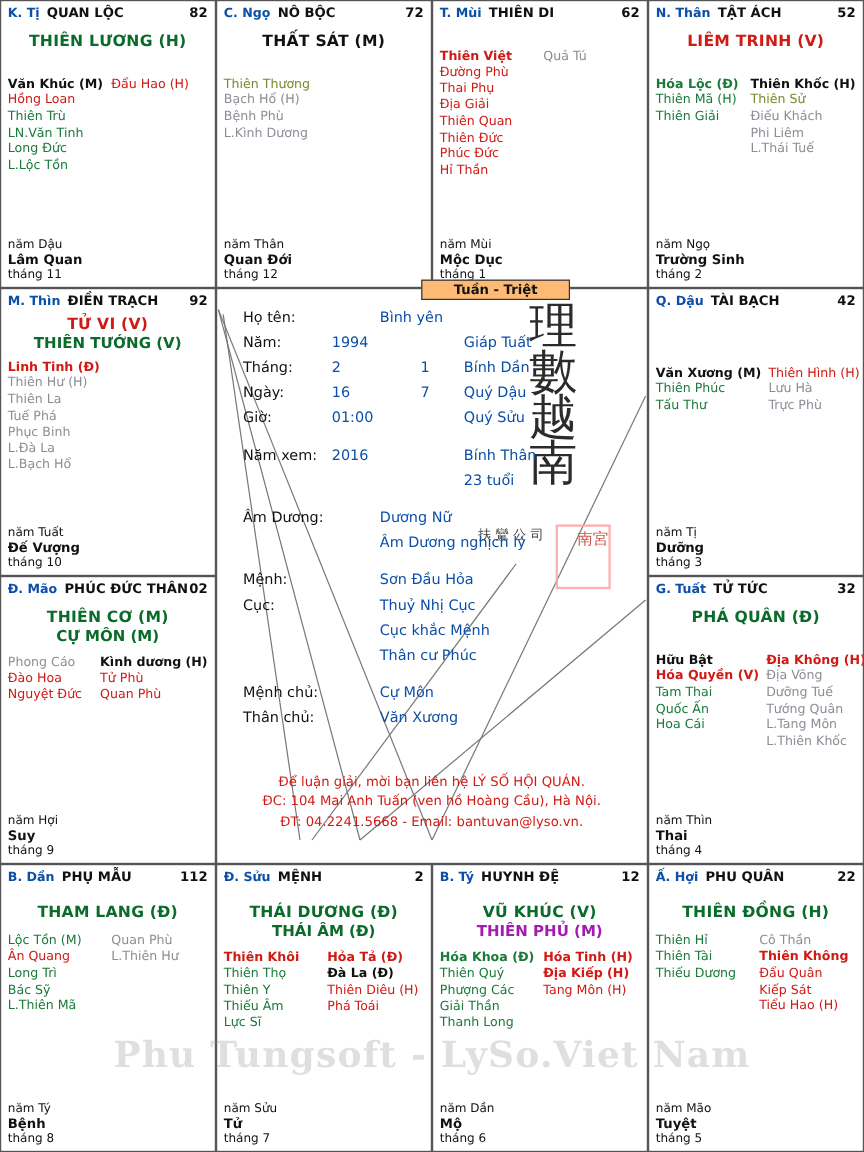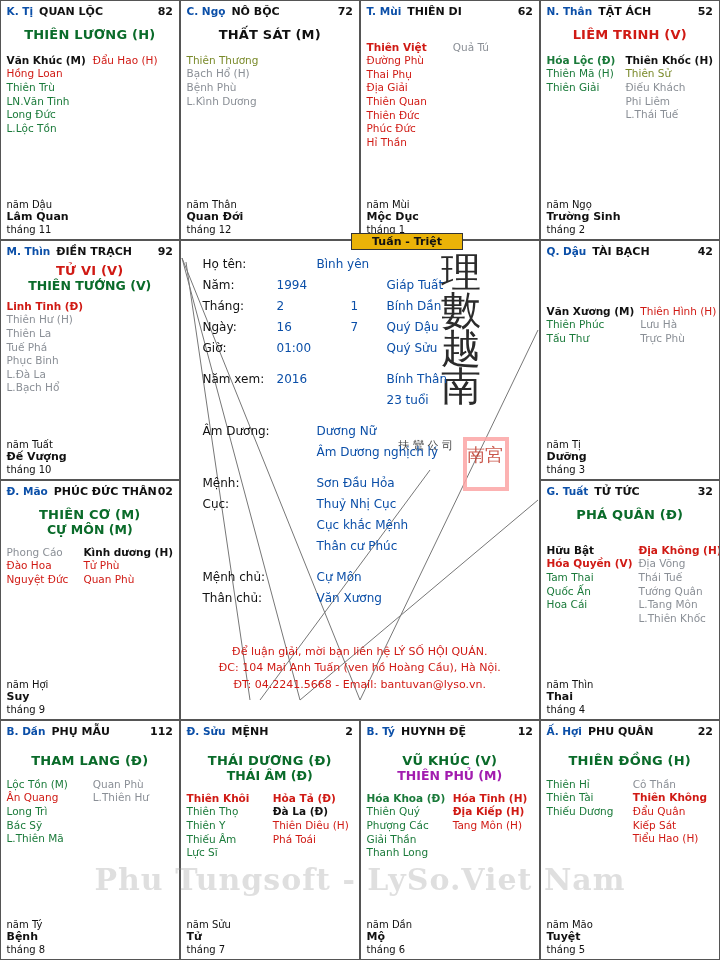--- a/index.html
+++ b/index.html
@@ -69,21 +69,21 @@
     font-weight: bold;
     font-size: 12.5px;
     color: #d01a14;
     margin-top: 1px;
   }
 
   
   .stars {
     display: flex;
     gap: 6px;
-    margin-top: 12px;
+    margin-top: 22px;
   }
   .stars .col { flex: 1 1 50%; }
   .stars .col div {
     white-space: nowrap;
     font-size: 10.5px;
     line-height: 1.30;
   }
   .s-black { color: #111; font-weight: bold; }
   .s-red { color: #d01a14; }
   .s-redb { color: #d01a14; font-weight: bold; }
@@ -146,26 +146,26 @@
     color: #2b2b2b;
     line-height: 1.05;
     z-index: 2;
     pointer-events: none;
   }
   .callig div { margin-bottom: -4px; }
   .seal {
     position: absolute;
     right: 30px; top: 196px;
     width: 46px; height: 54px;
-    border: 4px solid #fca5a5;
+    border: 2px solid #fca5a5;
     color: #c0392b;
     font-family: "DejaVu Serif", "Liberation Serif", serif;
-    font-size: 18px;
+    font-size: 13px;
     line-height: 1.1;
-    text-align: left;
+    text-align: right;
     padding-top: 4px;
     opacity: .85;
     z-index: 2;
   }
   .sidecol {
     position: absolute;
     right: 86px; top: 198px;
     font-family: "DejaVu Serif", "Liberation Serif", serif;
     font-size: 11px;
     color: #444;
@@ -179,23 +179,23 @@
     text-align: center;
     color: #d01a14;
     font-size: 11px;
     line-height: 1.5;
     z-index: 3;
   }
   
   .tuan-triet {
     position: absolute;
     left: 351px; top: 233px;
-    width: 112px;
+    width: 124px;
     text-align: center;
-    background: #eab308;
+    background: #fdba74;
     border: 1px solid #333;
     font-size: 11px;
     font-weight: bold;
     color: #111;
     padding: 1px 0;
     z-index: 6;
   }
   
   #lines { position: absolute; left:0; top:0; width:720px; height:960px; z-index: 1; pointer-events:none; }
   
@@ -517,21 +517,21 @@
       <div class="col">
           <div class="s-black">Hữu Bật</div>
           <div class="s-redb">Hóa Quyền (V)</div>
           <div class="s-green">Tam Thai</div>
           <div class="s-green">Quốc Ấn</div>
           <div class="s-green">Hoa Cái</div>
         </div>
       <div class="col">
           <div class="s-redb">Địa Không (H)</div>
           <div class="s-gray">Địa Võng</div>
-          <div class="s-gray">Thái Tuế</div>
+          <div class="s-gray">Dưỡng Tuế</div>
           <div class="s-gray">Tướng Quân</div>
           <div class="s-gray">L.Tang Môn</div>
           <div class="s-gray">L.Thiên Khốc</div>
         </div>
     </div>
     <div class="c-foot">
       <span>năm Thìn</span>
       <span class="mid">Thai</span>
       <span>tháng 4</span>
     </div>

